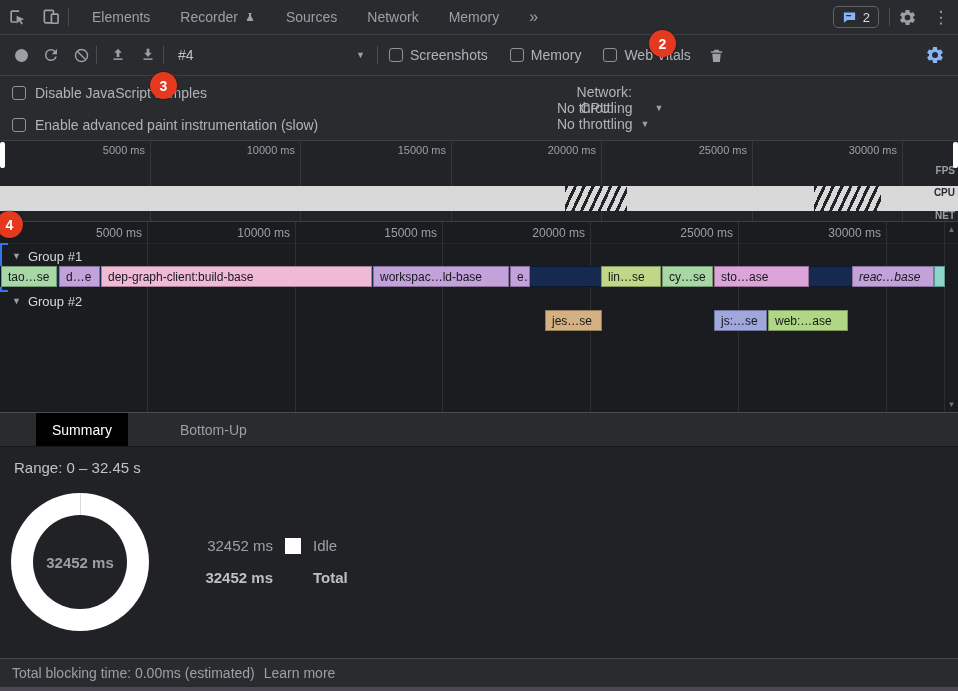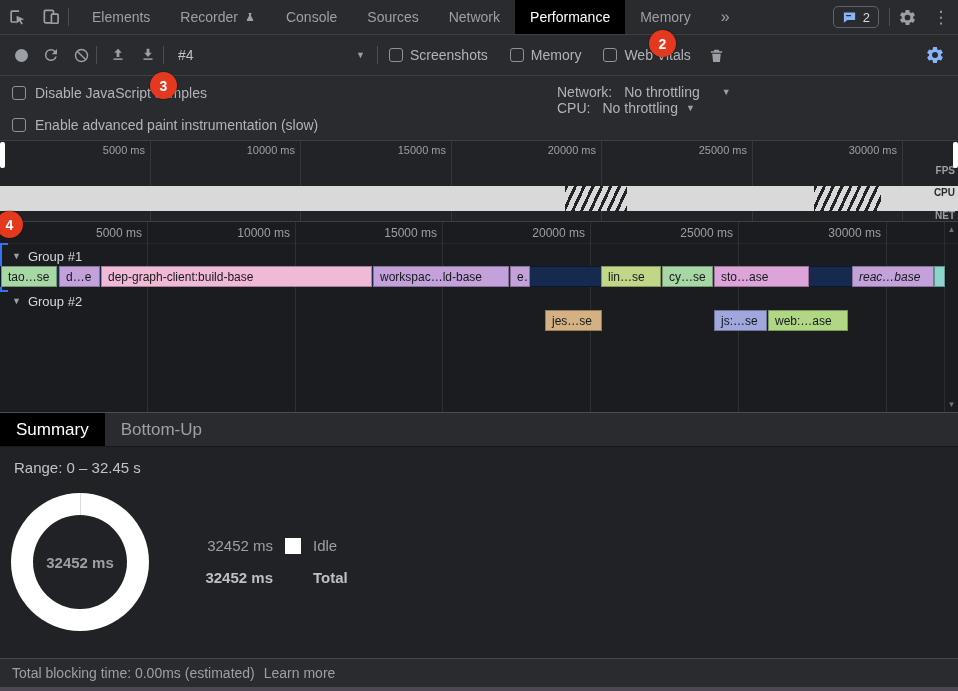--- a/index.html
+++ b/index.html
@@ -36,21 +36,21 @@
     color:#bdc1c6; font-size:14px; }
   .caret { font-size:9px; color:#9aa0a6; }
   .chk-group { display:flex; align-items:center; gap:7px; margin:0 11px; cursor:pointer;
     font-size:14px; color:#b0b4b9; white-space:nowrap; }
   .chk { width:14px; height:14px; border:1.5px solid #8f9397; border-radius:3px; background:transparent; flex:0 0 auto; }
   .flex-sp { flex:1; }
   
   #options { position:absolute; left:0; top:76px; width:958px; height:65px;
     background:#2a2b2e; border-bottom:1px solid #3c4043; font-size:14px; color:#b0b4b9; }
   .opt-row { position:absolute; left:12px; display:flex; align-items:center; gap:9px; cursor:pointer; }
-  .throttle { position:absolute; left:557px; display:flex; align-items:center; }
+  .throttle { position:absolute; left:557px; display:flex; align-items:center;flex-direction:column; }
   .throttle .tlabel { margin-right:12px; }
   .throttle .tvalue { cursor:pointer; display:flex; align-items:center; gap:8px; }
   
   #overview { position:absolute; left:0; top:141px; width:958px; height:81px;
     background:#222326; border-bottom:1px solid #3c4043; overflow:hidden; }
   .tick { position:absolute; left:0; top:0; border-right:1px solid rgba(255,255,255,0.09);
     display:flex; justify-content:flex-end; pointer-events:none; }
   .tick span { font-size:11px; color:#9aa0a6; padding:3px 5px 0 0; }
   #cpu-band { position:absolute; left:0; top:45px; width:958px; height:25px; background:#d9d9da; }
   .hatch { position:absolute; top:0; height:25px;
@@ -74,21 +74,21 @@
   #sel-bracket { position:absolute; left:0; top:21px; width:8px; height:49px;
     border-left:2px solid #3574f0; border-top:2px solid #3574f0; border-bottom:2px solid #3574f0; }
   #flame-scrollbar { position:absolute; right:0; top:0; width:14px; height:190px;
     border-left:1px solid rgba(255,255,255,0.07); display:flex; flex-direction:column;
     justify-content:space-between; align-items:center; padding:3px 0; }
   #flame-scrollbar span { font-size:8px; color:#6f7276; cursor:pointer; }
   
   #bottom-tabs { position:absolute; left:0; top:412px; width:958px; height:35px;
     background:#2a2b2e; border-top:1px solid #4a4d51; border-bottom:1px solid #17181a;
     display:flex; align-items:stretch; }
-  .btab { display:flex; align-items:center; padding:0 16px; font-size:17px; color:#9aa0a6; cursor:pointer; }
+  .btab { display:flex; align-items:center; padding:0 16px; font-size:14px; color:#9aa0a6; cursor:pointer;margin-left:36px; }
   .btab.sel { background:#000; color:#ffffff; }
   
   #summary { position:absolute; left:0; top:447px; width:958px; height:211px; background:#212225; }
   #range-label { position:absolute; left:14px; top:12px; font-size:15px; color:#c0c3c6; }
   #donut { position:absolute; left:11px; top:46px; width:138px; height:138px; border-radius:50%;
     background:#fff; display:flex; align-items:center; justify-content:center; }
   #donut::before { content:''; position:absolute; top:0; left:50%; width:1px; height:22px; background:rgba(0,0,0,0.14); }
   #donut-hole { width:94px; height:94px; border-radius:50%; background:#212225;
     display:flex; align-items:center; justify-content:center; }
   #donut-hole span { font-size:15px; font-weight:bold; color:#9aa0a6; }
@@ -134,30 +134,24 @@
         </div>
         <div class="tab">
           <span>Recorder</span>
           <span>
             <svg width="12" height="13" viewBox="0 0 24 24">
               <path fill="#9aa0a6" d="M9 3h6v2h-1v4.2l4.3 7.3c.6 1.1-.1 2.5-1.4 2.5H7.1c-1.3 0-2-1.4-1.4-2.5L10 9.2V5H9z"></path>
             </svg>
           </span>
         </div>
         <div class="tab">
-          <span>Console</span>
-        </div>
-        <div class="tab">
           <span>Sources</span>
         </div>
         <div class="tab">
           <span>Network</span>
-        </div>
-        <div class="tab sel">
-          <span>Performance</span>
         </div>
         <div class="tab">
           <span>Memory</span>
         </div>
         <div class="tab" style="font-size: 16px;">»</div>
       </div>
     <div class="tab-spacer"></div>
     <div id="msg-chip">
       <span>
         <svg width="15" height="15" viewBox="0 0 24 24">

